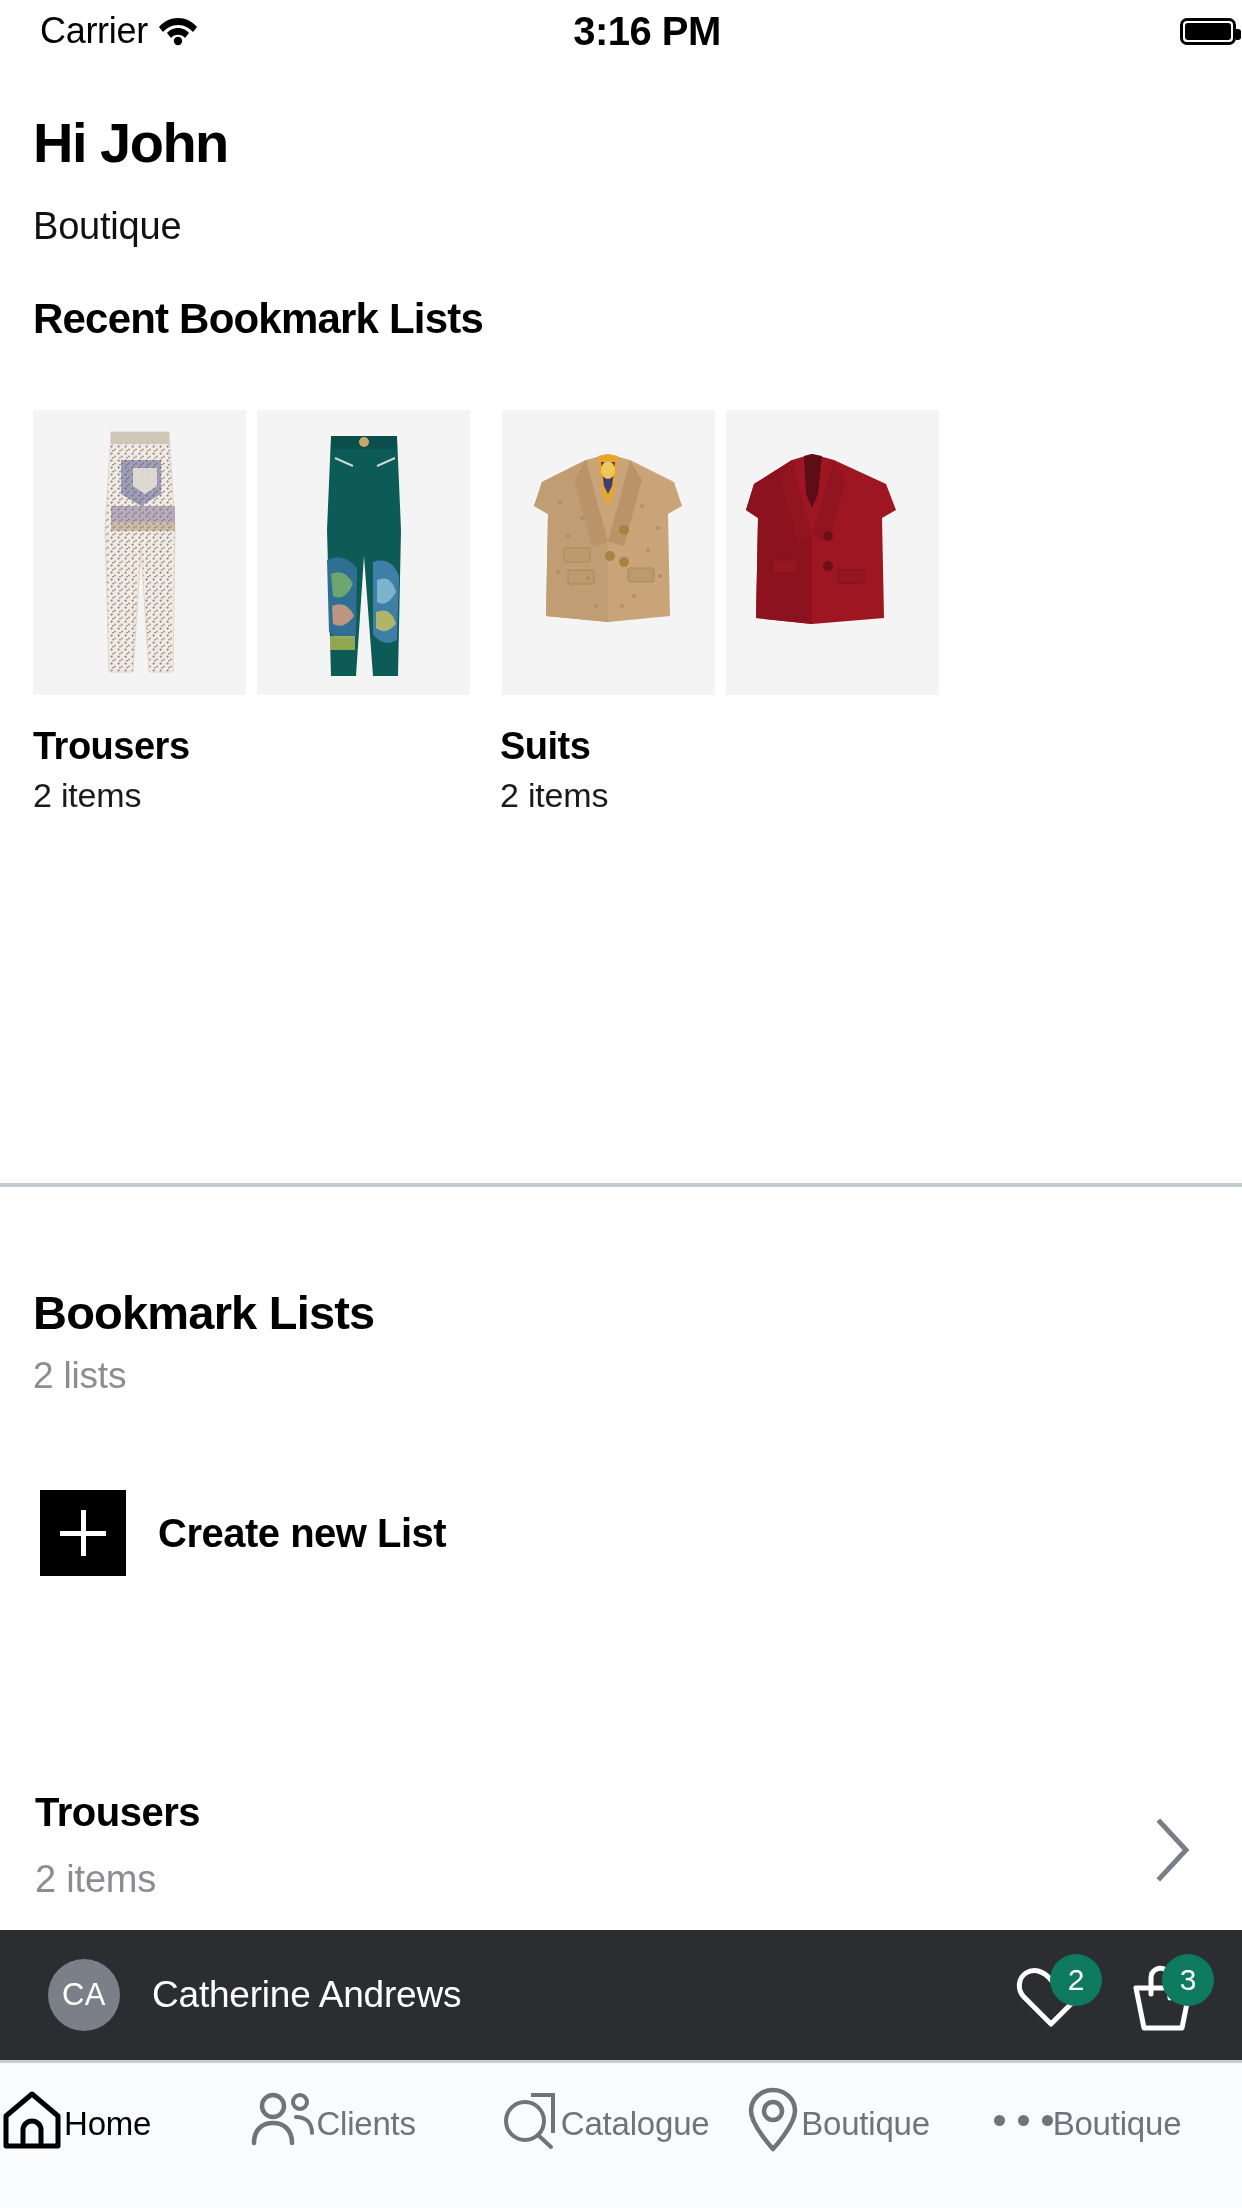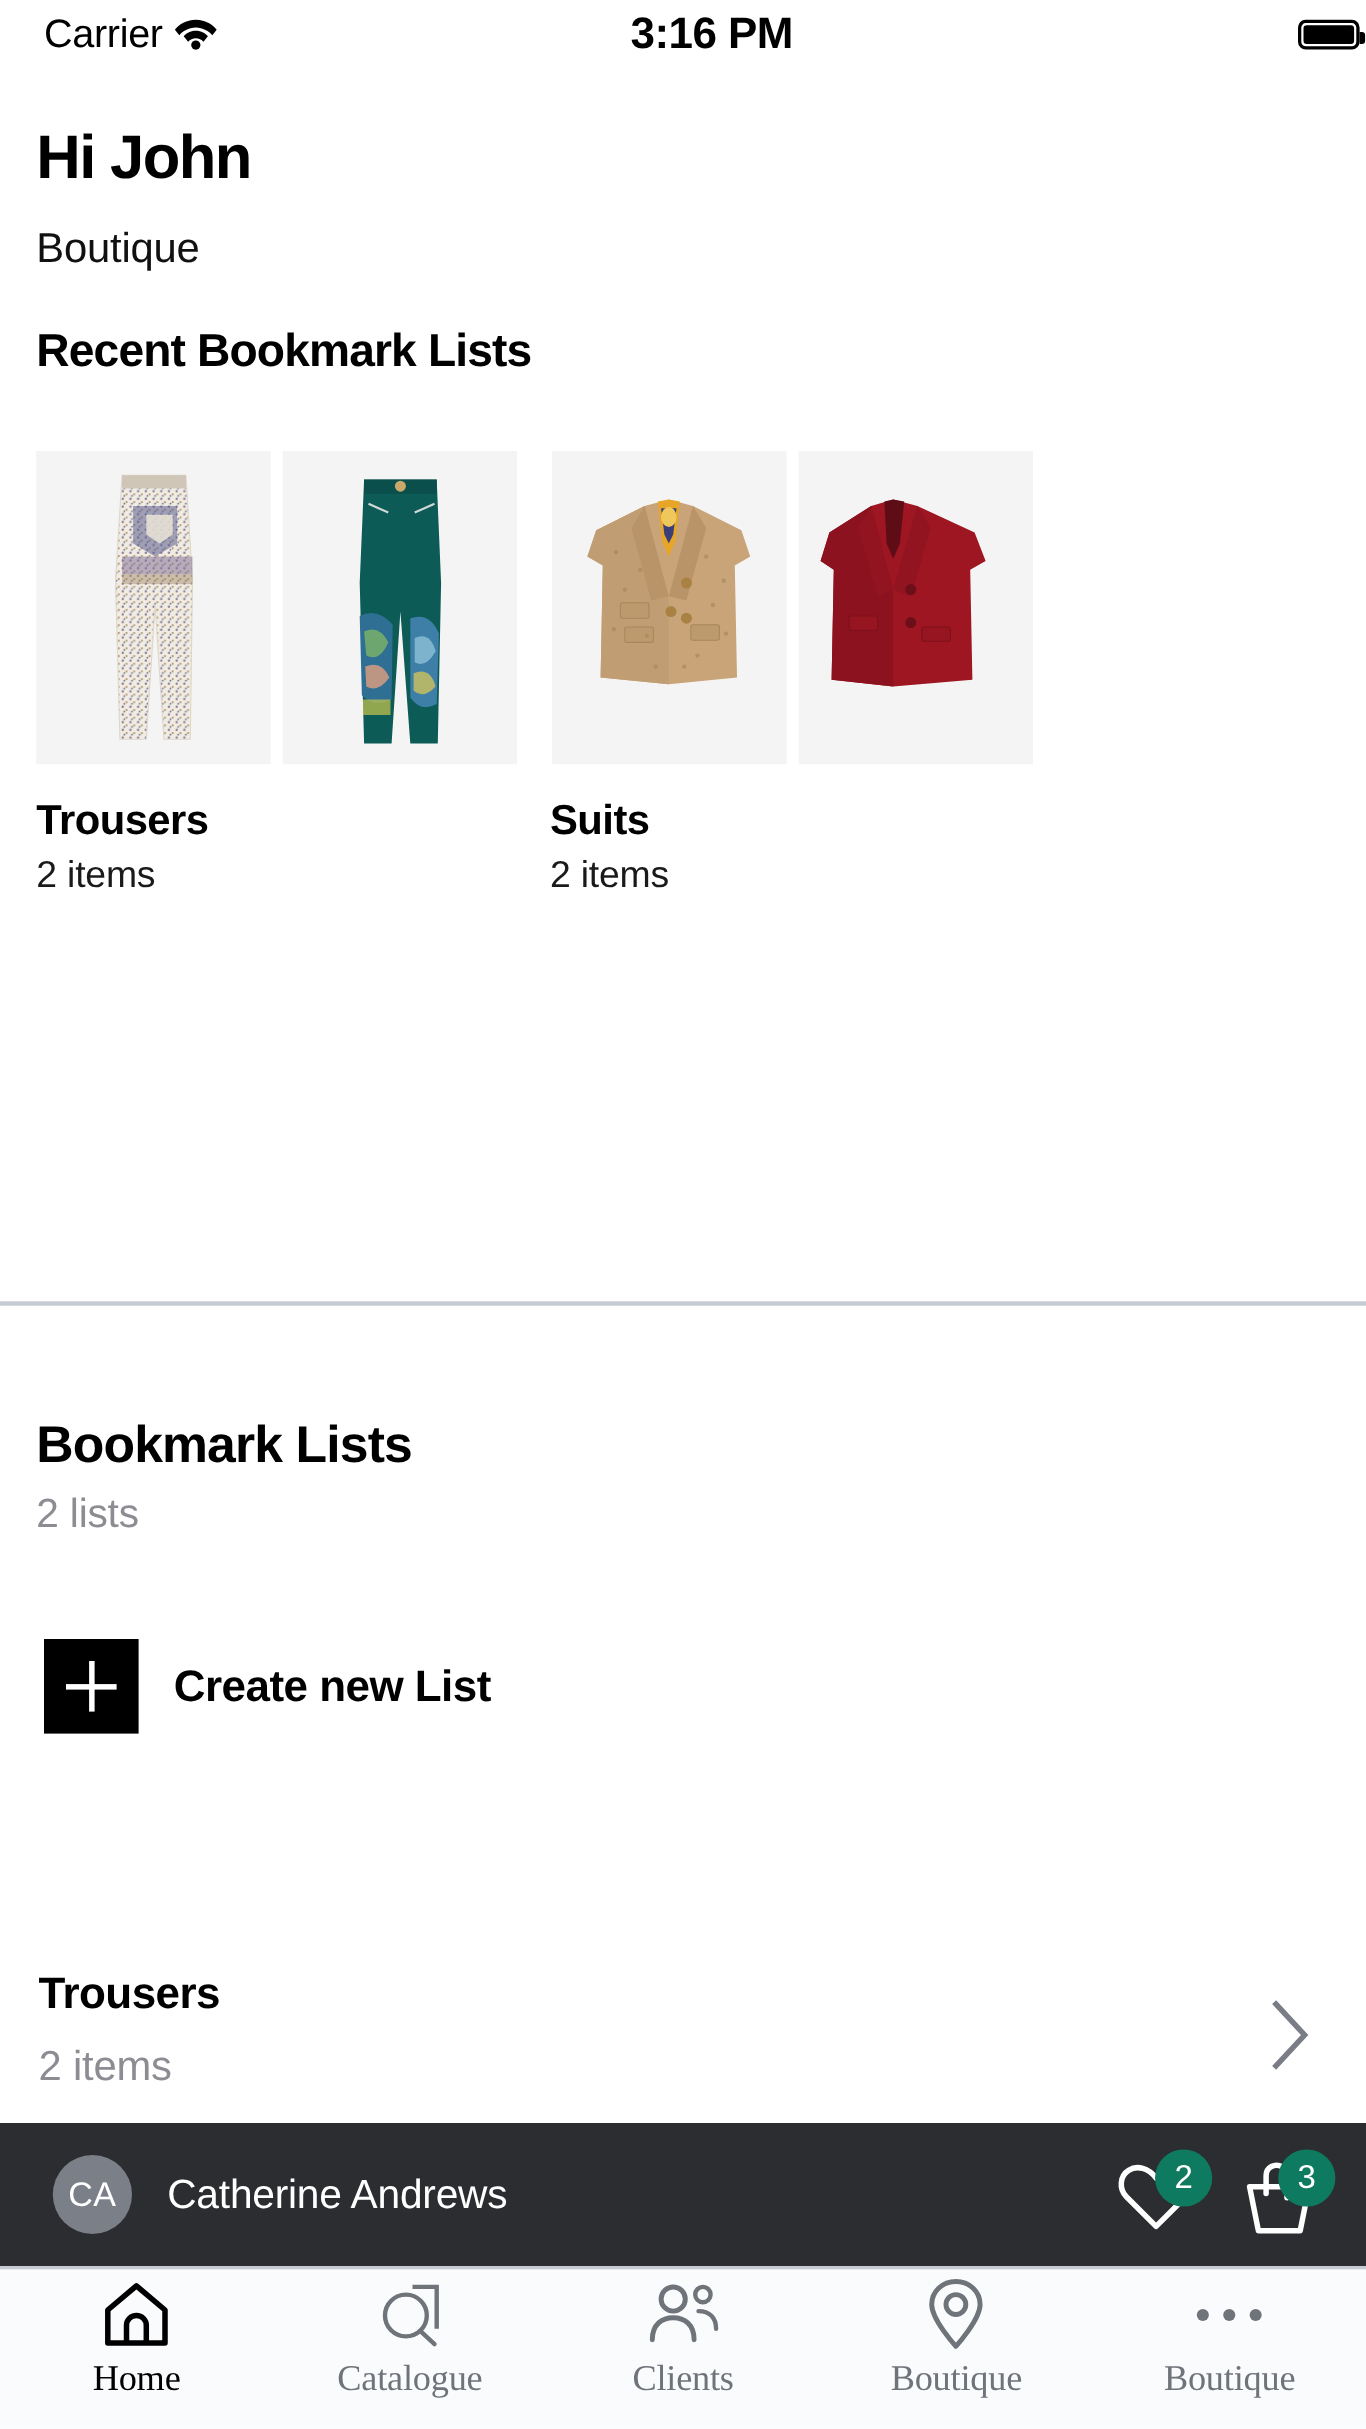--- a/index.html
+++ b/index.html
@@ -143,23 +143,22 @@
     display:flex; align-items:center; justify-content:center;
   }
 
   
   .tabbar {
     position:absolute; left:0; top:2060px; width:1242px; height:148px;
     background:#fafbfc; border-top:3px solid #c5cbd2;
     display:flex; align-items:flex-start;
   }
   .tab {
-    flex:1; display:flex; flex-direction:column; align-items:center;
-    padding-top:8px;
-    font-family:Liberation Serif, serif;
+    flex:1; display:flex; flex-direction:row; align-items:center;
+    padding-top:24px;
   }
   .tab-icon { height:66px; display:flex; align-items:center; justify-content:center; }
   .tab-label {
     margin-top:8px; font-size:33px; color:#6f737a; letter-spacing:-0.2px;
   }
   .tab.active .tab-label { color:#000; }
   .dots { display:flex; gap:13px; align-items:center; }
   .dots i { width:11px; height:11px; border-radius:50%; background:#6f737a; display:block; }
 </style>
 </head>
@@ -342,43 +341,43 @@
         <svg width="64" height="60" viewBox="0 0 64 60">
           <path d="M6 26 L32 4 L58 26 L58 56 L6 56 Z" fill="none" stroke="#000" stroke-width="5" stroke-linejoin="round"></path>
           <path d="M23 56 L23 40 C23 35 27 31 32 31 C37 31 41 35 41 40 L41 56" fill="none" stroke="#000" stroke-width="5"></path>
         </svg>
       </div>
       <div class="tab-label">Home</div>
     </div>
 
     <div class="tab">
       <div class="tab-icon">
-        <svg width="64" height="62" viewBox="0 0 64 62">
-          <path d="M34 6 L56 6 L56 44" fill="none" stroke="#6f737a" stroke-width="4"></path>
-          <circle cx="28" cy="32" r="19" fill="none" stroke="#6f737a" stroke-width="4"></circle>
-          <path d="M41 46 L54 58" fill="none" stroke="#6f737a" stroke-width="4" stroke-linecap="round"></path>
-        </svg>
-      </div>
-      <div class="tab-label">Catalogue</div>
-    </div>
-
-    <div class="tab">
-      <div class="tab-icon">
         <svg width="68" height="58" viewBox="0 0 68 58">
           <circle cx="25" cy="15" r="11" fill="none" stroke="#6f737a" stroke-width="4.5"></circle>
           <path d="M6 52 C6 38 15 32 25 32 C35 32 44 38 44 52" fill="none" stroke="#6f737a" stroke-width="4.5" stroke-linecap="round"></path>
           <circle cx="52" cy="11" r="7" fill="none" stroke="#6f737a" stroke-width="4"></circle>
           <path d="M48 26 C58 26 64 32 64 42" fill="none" stroke="#6f737a" stroke-width="4" stroke-linecap="round"></path>
         </svg>
       </div>
       <div class="tab-label">Clients</div>
     </div>
 
     <div class="tab">
       <div class="tab-icon">
+        <svg width="64" height="62" viewBox="0 0 64 62">
+          <path d="M34 6 L56 6 L56 44" fill="none" stroke="#6f737a" stroke-width="4"></path>
+          <circle cx="28" cy="32" r="19" fill="none" stroke="#6f737a" stroke-width="4"></circle>
+          <path d="M41 46 L54 58" fill="none" stroke="#6f737a" stroke-width="4" stroke-linecap="round"></path>
+        </svg>
+      </div>
+      <div class="tab-label">Catalogue</div>
+    </div>
+
+    <div class="tab">
+      <div class="tab-icon">
         <svg width="56" height="66" viewBox="0 0 56 66">
           <path d="M28 62 C28 62 50 38 50 24 C50 12 40 3 28 3 C16 3 6 12 6 24 C6 38 28 62 28 62 Z" fill="none" stroke="#6f737a" stroke-width="4.5" stroke-linejoin="round"></path>
           <circle cx="28" cy="24" r="9" fill="none" stroke="#6f737a" stroke-width="4.5"></circle>
         </svg>
       </div>
       <div class="tab-label">Boutique</div>
     </div>
 
     <div class="tab">
       <div class="tab-icon">

